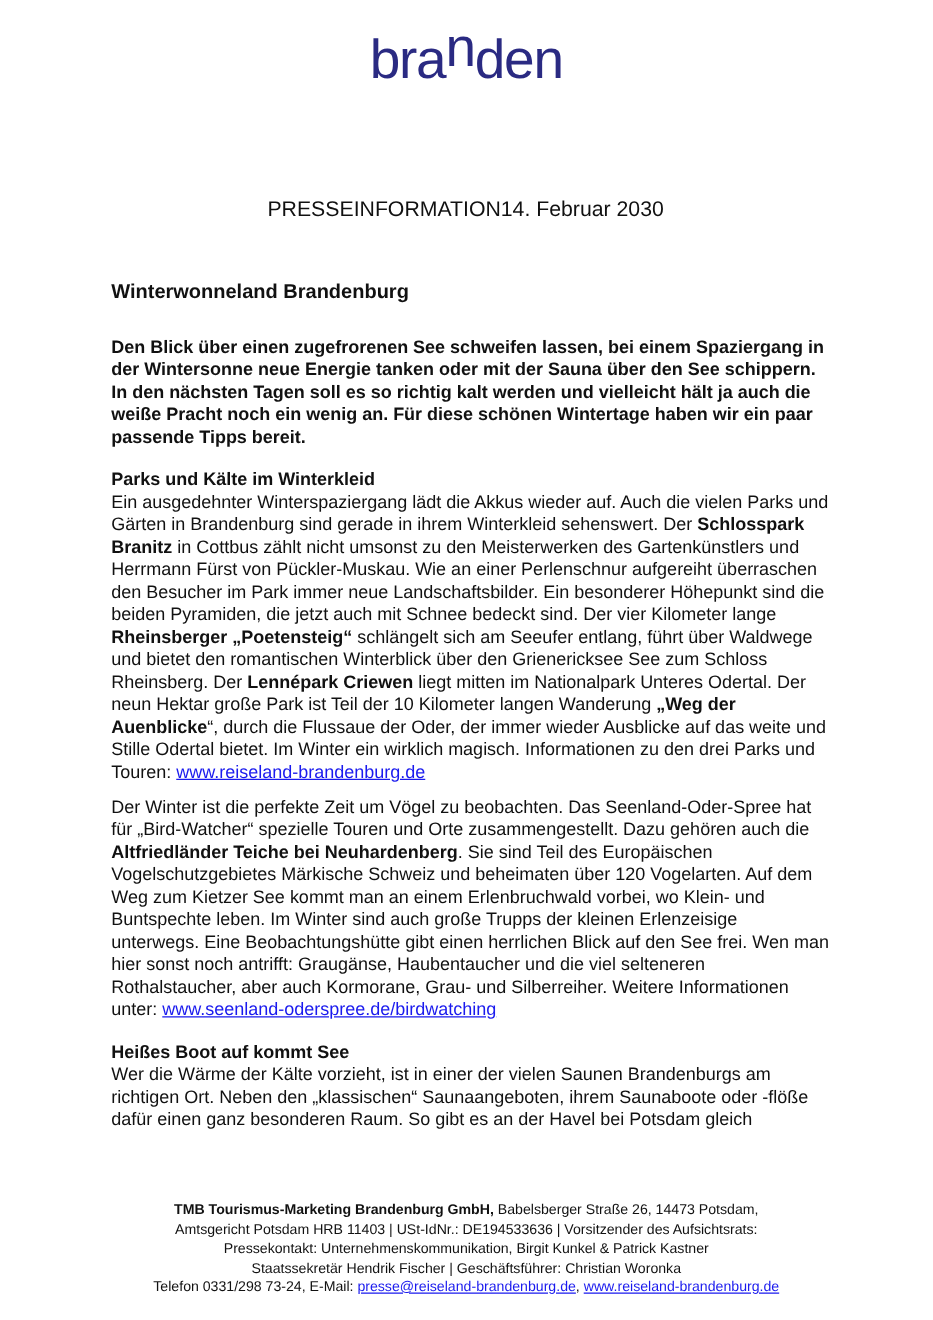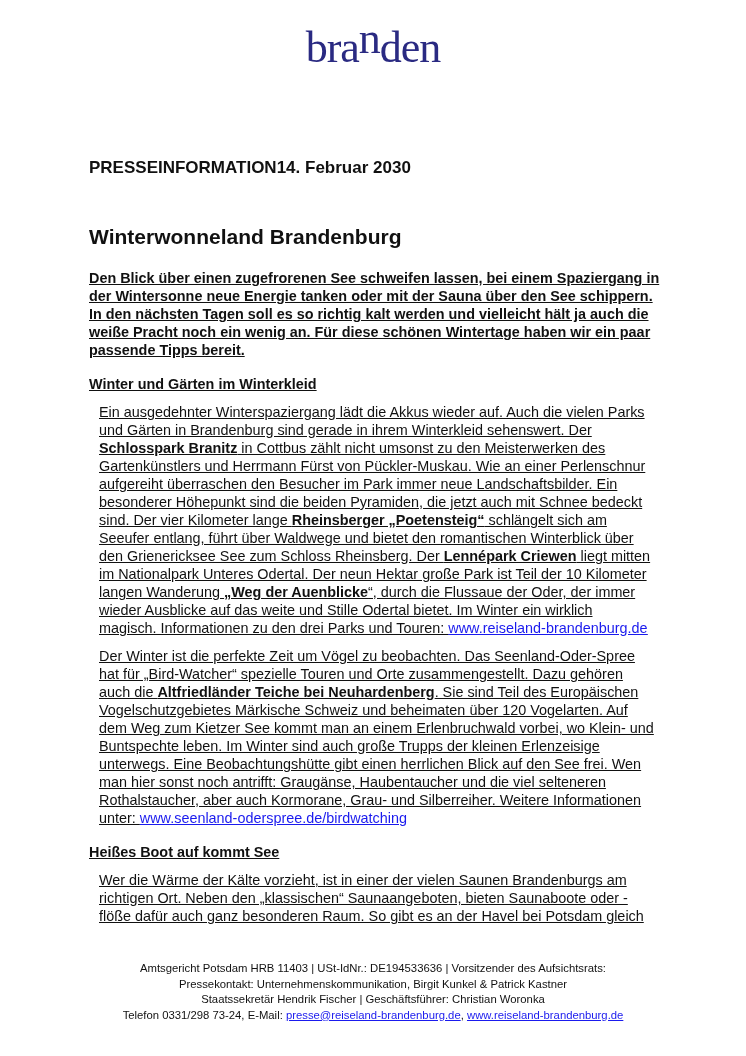--- a/index.html
+++ b/index.html
@@ -1,29 +1,29 @@
 <!DOCTYPE html>
 <html><head>
 <meta charset="utf-8">
 <style>
   html, body { margin: 0; padding: 0; background: #ffffff; }
   body { width: 746px; height: 1056px; position: relative; overflow: hidden;
          font-family: "Liberation Sans", "DejaVu Sans", sans-serif; color: #111111; }
   .logo { position: absolute; left: 0; top: 28px; width: 746px; text-align: center;
-          color: #2a2a82; font-family: Liberation Serif, serif; font-weight: 500; }
+          color: #2a2a82; font-family: Liberation Sans, sans-serif; font-weight: 500; }
   .logo .l1 { font-size: 44px; line-height: 40px; letter-spacing: -1px; display:block; }
   .logo .l2 { font-size: 44px; line-height: 40px; letter-spacing: -1px; display:block; margin-left: 46px; }
   .logo .raise { position: relative; top: -9px; }
-  .hdr { position: absolute; top: 158px; left: 89px; right: 90px; display: flex; justify-content: flex-start;
-         font-weight: bold; font-size: 17px; }
-  .title { position: absolute; top: 225px; left: 89px; font-weight: bold; font-size: 21px; }
-  .content { position: absolute; top: 269px; left: 89px; width: 575px; font-size: 14.4px; line-height: 18px; text-decoration: underline; }
+  .hdr { position: absolute; top: 158px; left: 89px; right: 90px; display: flex; justify-content: center;
+         font-weight: normal; font-size: 17px; }
+  .title { position: absolute; top: 225px; left: 89px; font-weight: bold; font-size: 16px; }
+  .content { position: absolute; top: 269px; left: 89px; width: 575px; font-size: 14.4px; line-height: 18px; }
   .lead { font-weight: bold; margin: 0 0 16px 0; }
   .sec h3 { font-size: 14.4px; margin: 0; font-weight: bold; line-height: 18px; }
-  .sec p { margin: 10px; }
+  .sec p { margin: 0; }
   .sec { margin-bottom: 10px; }
   .sec.s2 { margin-bottom: 16px; }
   b { font-weight: bold; }
   a { color: #1a1aee; text-decoration: underline; }
   .footer { position: absolute; top: 961px; left: 60px; width: 626px; text-align: center;
             font-size: 11.3px; line-height: 15.5px; color: #111; }
 </style>
 </head>
 <body>
 
@@ -35,32 +35,33 @@
   <span>PRESSEINFORMATION</span>
   <span>14. Februar 2030</span>
 </div>
 
 <div class="title">Winterwonneland Brandenburg</div>
 
 <div class="content">
   <p class="lead">Den Blick über einen zugefrorenen See schweifen lassen, bei einem Spaziergang in der Wintersonne neue Energie tanken oder mit der Sauna über den See schippern. In den nächsten Tagen soll es so richtig kalt werden und vielleicht hält ja auch die weiße Pracht noch ein wenig an. Für diese schönen Wintertage haben wir ein paar passende Tipps bereit.</p>
 
   <div class="sec">
-    <h3>Winter und Gärten im Winterkleid</h3>
+    <h3>Parks und Kälte im Winterkleid</h3>
     <p><span>Ein ausgedehnter Winterspaziergang lädt die Akkus wieder auf. Auch die vielen Parks und Gärten in Brandenburg sind gerade in ihrem Winterkleid sehenswert. Der </span><b>Schlosspark Branitz</b><span> in Cottbus zählt nicht umsonst zu den Meisterwerken des Gartenkünstlers und Herrmann Fürst von Pückler-Muskau. Wie an einer Perlenschnur aufgereiht überraschen den Besucher im Park immer neue Landschaftsbilder. Ein besonderer Höhepunkt sind die beiden Pyramiden, die jetzt auch mit Schnee bedeckt sind. Der vier Kilometer lange </span><b>Rheinsberger „Poetensteig“</b><span> schlängelt sich am Seeufer entlang, führt über Waldwege und bietet den romantischen Winterblick über den Grienericksee See zum Schloss Rheinsberg. Der </span><b>Lennépark Criewen</b><span> liegt mitten im Nationalpark Unteres Odertal. Der neun Hektar große Park ist Teil der 10 Kilometer langen Wanderung </span><b>„Weg der Auenblicke</b><span>“, durch die Flussaue der Oder, der immer wieder Ausblicke auf das weite und Stille Odertal bietet. Im Winter ein wirklich magisch. Informationen zu den drei Parks und Touren: </span><a href="#">www.reiseland-brandenburg.de</a></p>
   </div>
 
   <div class="sec s2">
     <p><span>Der Winter ist die perfekte Zeit um Vögel zu beobachten. Das Seenland-Oder-Spree hat für „Bird-Watcher“ spezielle Touren und Orte zusammengestellt. Dazu gehören auch die </span><b>Altfriedländer Teiche bei Neuhardenberg</b><span>. Sie sind Teil des Europäischen Vogelschutzgebietes Märkische Schweiz und beheimaten über 120 Vogelarten. Auf dem Weg zum Kietzer See kommt man an einem Erlenbruchwald vorbei, wo Klein- und Buntspechte leben. Im Winter sind auch große Trupps der kleinen Erlenzeisige unterwegs. Eine Beobachtungshütte gibt einen herrlichen Blick auf den See frei. Wen man hier sonst noch antrifft: Graugänse, Haubentaucher und die viel selteneren Rothalstaucher, aber auch Kormorane, Grau- und Silberreiher. Weitere Informationen unter: </span><a href="#">www.seenland-oderspree.de/birdwatching</a></p>
   </div>
 
   <div class="sec">
     <h3>Heißes Boot auf kommt See</h3>
-    <p>Wer die Wärme der Kälte vorzieht, ist in einer der vielen Saunen Brandenburgs am richtigen Ort. Neben den „klassischen“ Saunaangeboten, bieten Saunaboote oder -flöße dafür auch ganz besonderen Raum. So gibt es an der Havel bei Potsdam gleich</p>
+    <p>Wer die Wärme der Kälte vorzieht, ist in einer der vielen Saunen Brandenburgs am richtigen Ort. Neben den „klassischen“ Saunaangeboten, ihrem Saunaboote oder -flöße dafür einen ganz besonderen Raum. So gibt es an der Havel bei Potsdam gleich</p>
   </div>
 </div>
 
 <div class="footer">
+  <div><b>TMB Tourismus-Marketing Brandenburg GmbH,</b><span> Babelsberger Straße 26, 14473 Potsdam,</span></div>
   <div>Amtsgericht Potsdam HRB 11403 | USt-IdNr.: DE194533636 | Vorsitzender des Aufsichtsrats:</div>
   <div>Pressekontakt: Unternehmenskommunikation, Birgit Kunkel &amp; Patrick Kastner</div>
   <div>Staatssekretär Hendrik Fischer | Geschäftsführer: Christian Woronka</div>
   <div><span>Telefon 0331/298 73-24, E-Mail: </span><a href="#">presse@reiseland-brandenburg.de</a><span>, </span><a href="#">www.reiseland-brandenburg.de</a></div>
 </div>
 
 </body></html>

